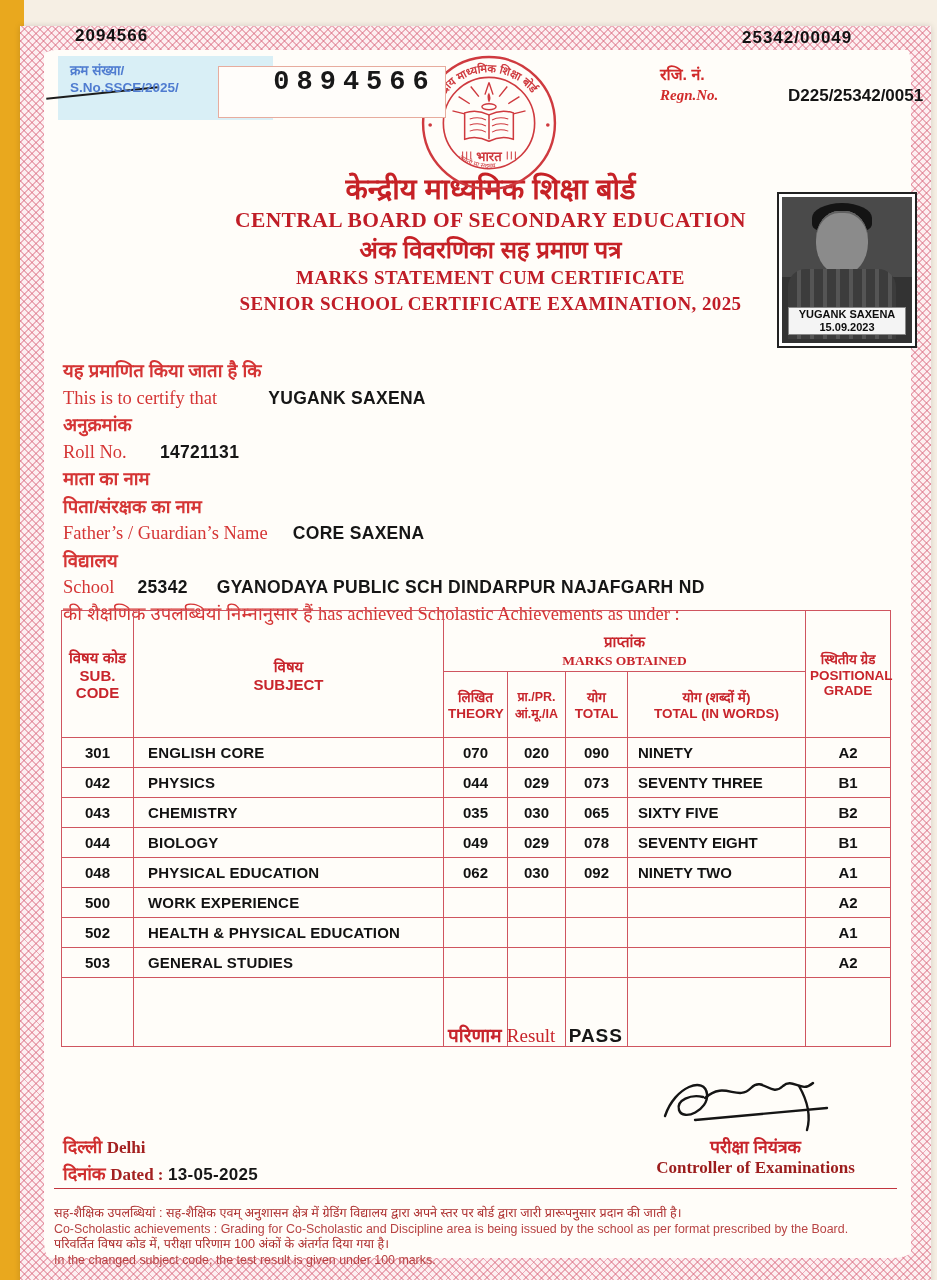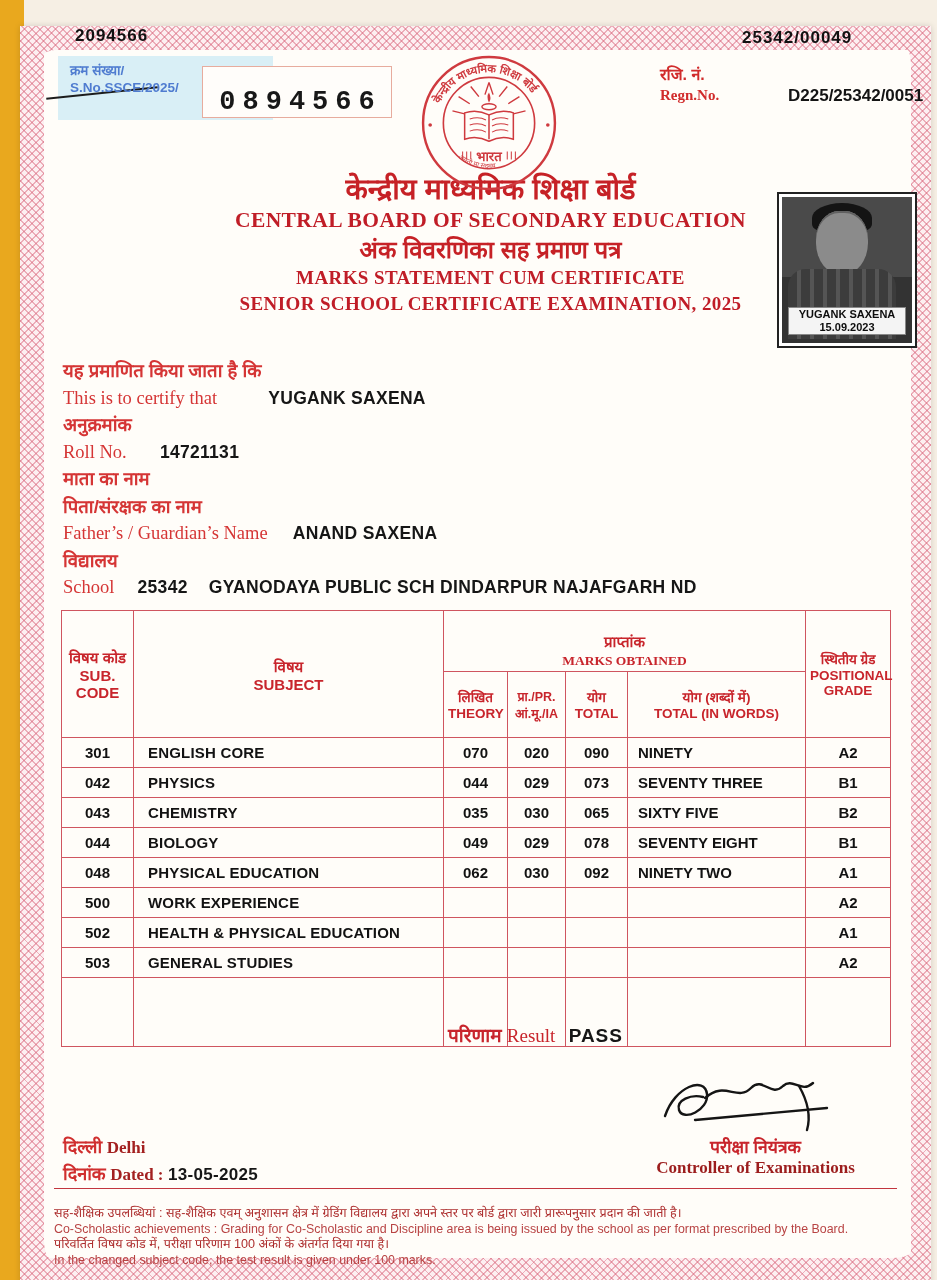--- a/index.html
+++ b/index.html
@@ -16,27 +16,27 @@
   .paper{position:absolute;left:24px;top:24px;right:20px;bottom:28px;background:#fffdf9;
          border-radius:14px 4px 18px 6px / 5px 16px 7px 18px;}
   
   .top-num{position:absolute;font-weight:bold;font-size:17px;color:#111;letter-spacing:1px;z-index:5;}
   .pen-line{position:absolute;left:26px;top:66px;width:112px;height:2.4px;background:#1c1c1c;
             transform:rotate(-6deg);z-index:5;}
   .serial-panel{position:absolute;left:38px;top:30px;width:215px;height:64px;
                 background:rgba(210,236,246,.85);z-index:4;}
   .serial-labels{position:absolute;left:50px;top:36px;color:#4f7cd0;font-weight:bold;
                  font-size:13.5px;line-height:17px;z-index:6;}
-  .serial-box{position:absolute;left:182px;top:40px;width:188px;height:50px;z-index:6;
-              border:1.5px solid #e7ac9e;background:#fffdfa;display:flex;align-items:flex-end;justify-content:center;}
+  .serial-box{position:absolute;left:198px;top:40px;width:188px;height:50px;z-index:6;
+              border:1.5px solid #e7ac9e;background:#fffdfa;display:flex;align-items:flex-start;justify-content:center;padding-left:38px;}
   .serial-box span{font-family:"Liberation Mono",monospace;font-weight:bold;font-size:27px;
                    letter-spacing:7px;color:#181818;padding-left:7px;}
   .regn{position:absolute;left:640px;top:38px;z-index:6;line-height:21px;}
   .regn .hi{color:#d12b2b;font-weight:bold;font-size:16px;}
-  .regn .en{color:#d12b2b;font-family:"Liberation Serif",serif;font-weight:bold;font-size:15px;}
+  .regn .en{color:#d12b2b;font-family:"Liberation Serif",serif;font-weight:bold;font-size:15px;font-style:italic;}
   .regn-val{position:absolute;left:768px;top:60px;font-weight:bold;font-size:17px;color:#141414;z-index:6;}
   
   .logo{position:absolute;left:398px;top:26px;width:142px;height:142px;z-index:3;}
   
   .photo{position:absolute;left:757px;top:166px;width:130px;height:146px;background:#fff;
          border:2px solid #222;padding:3px;z-index:3;}
   .photo-img{position:relative;width:100%;height:100%;overflow:hidden;
              background:linear-gradient(180deg,#4a4a4e 0 55%,#333 55%);filter:grayscale(1);}
   .photo-img .head{position:absolute;left:34px;top:14px;width:52px;height:64px;border-radius:46% 46% 52% 52%;
                    background:#96897c;box-shadow:0 2px 0 #6a5f55 inset;}
@@ -174,27 +174,31 @@
       </div>
       <div class="lbl-hi row-gap">अनुक्रमांक</div>
       <div>
         <span class="lbl-en">Roll No.</span>
         <span class="val" style="margin-left:28px;">14721131</span>
       </div>
       <div class="lbl-hi row-gap">माता का नाम</div>
       <div class="lbl-hi row-gap">पिता/संरक्षक का नाम</div>
       <div>
         <span class="lbl-en">Father’s / Guardian’s Name</span>
-        <span class="val" style="margin-left:20px;">ANAND SAXENA</span>
+        <span class="val" style="margin-left:20px;">CORE SAXENA</span>
       </div>
       <div class="lbl-hi row-gap">विद्यालय</div>
       <div>
         <span class="lbl-en">School</span>
         <span class="val" style="margin-left:18px;">25342</span>
-        <span class="val" style="margin-left:16px;">GYANODAYA PUBLIC SCH DINDARPUR NAJAFGARH ND</span>
+        <span class="val" style="margin-left:24px;">GYANODAYA PUBLIC SCH DINDARPUR NAJAFGARH ND</span>
+      </div>
+      <div>
+        <span class="lbl-hi" style="font-weight:normal;">की शैक्षणिक उपलब्धियां निम्नानुसार हैं</span>
+        <span class="lbl-en">has achieved Scholastic Achievements as under :</span>
       </div>
     </div>
 
     <table class="marks">
       <colgroup>
         <col style="width:72px">
           <col style="width:310px">
           <col style="width:64px">
         <col style="width:58px">
           <col style="width:62px">

